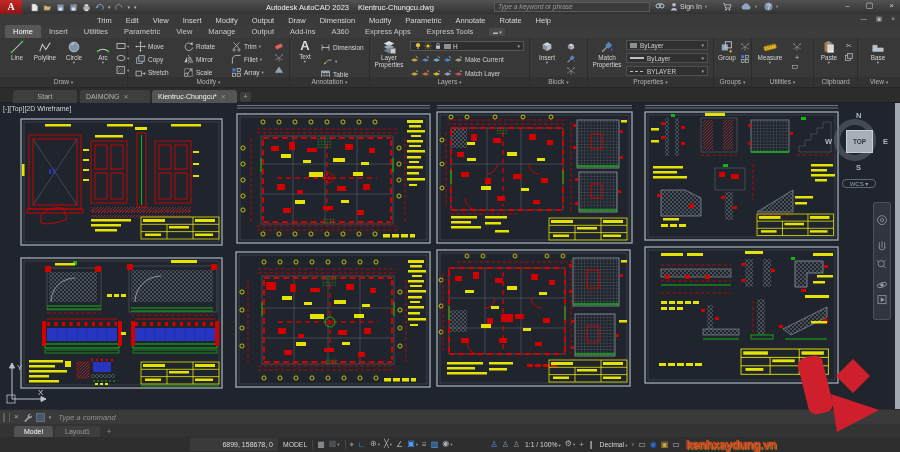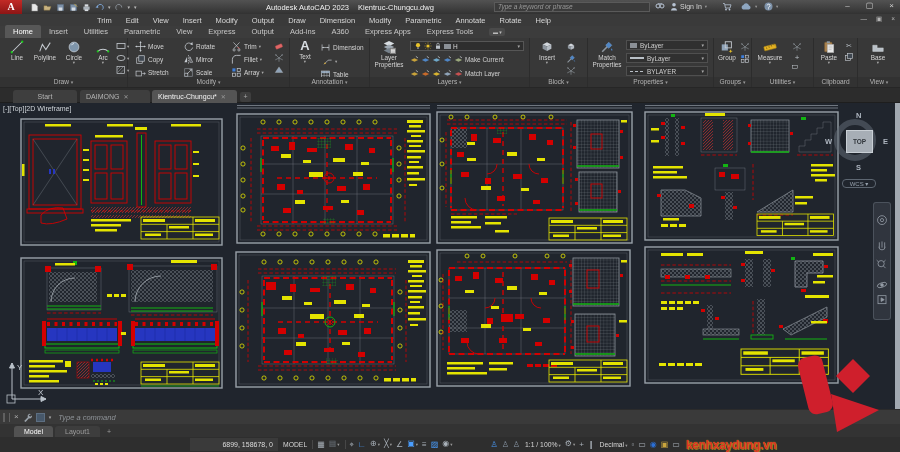--- a/index.html
+++ b/index.html
@@ -396,21 +396,21 @@
     <span>▣</span>
     <span>×</span>
   </div>
 
   <div class="tabrow">
     <span class="rtab active">Home</span>
     <span class="rtab">Insert</span>
     <span class="rtab">Utilities</span>
     <span class="rtab">Parametric</span>
     <span class="rtab">View</span>
-    <span class="rtab">Express</span>
+    <span class="rtab">Manage</span>
     <span class="rtab">Output</span>
     <span class="rtab">Add-ins</span>
     <span class="rtab">A360</span>
     <span class="rtab">Express Apps</span>
     <span class="rtab">Express Tools</span>
     <span class="wsbtn">▬ ▾</span>
   </div>
 
   <div class="ribbon">
 

